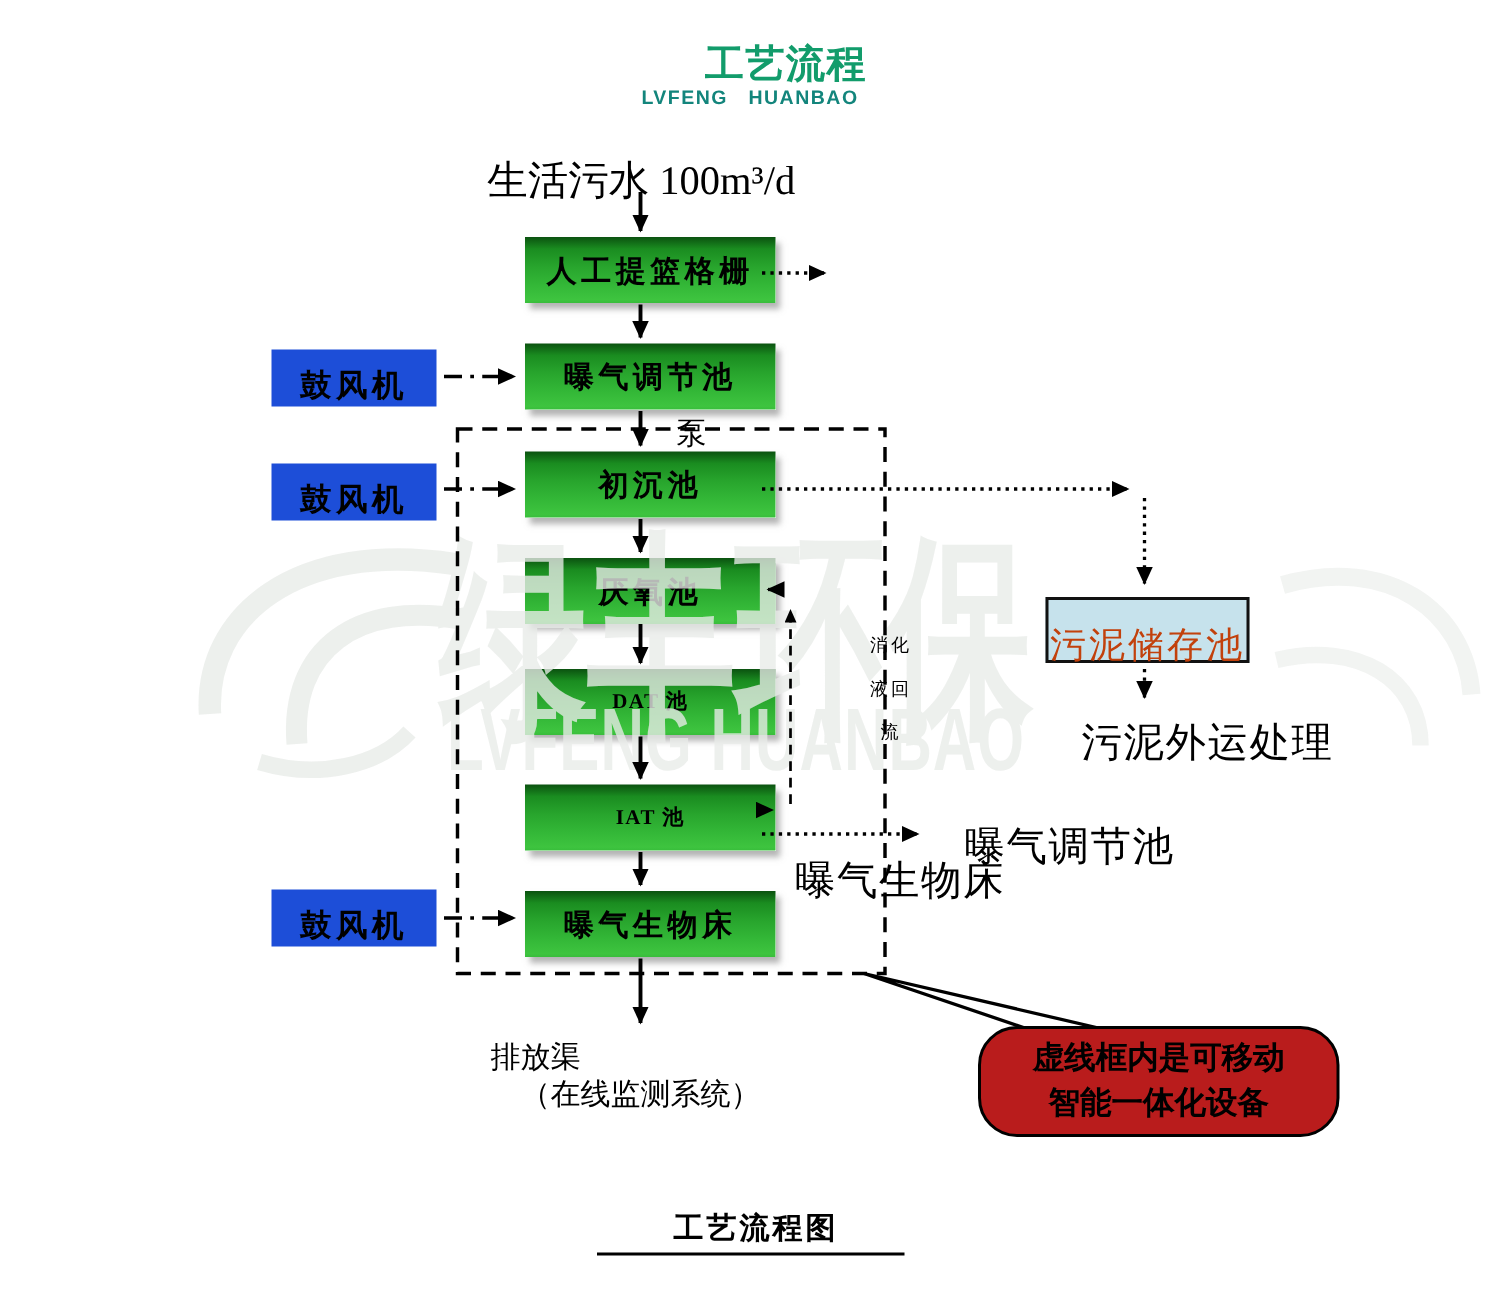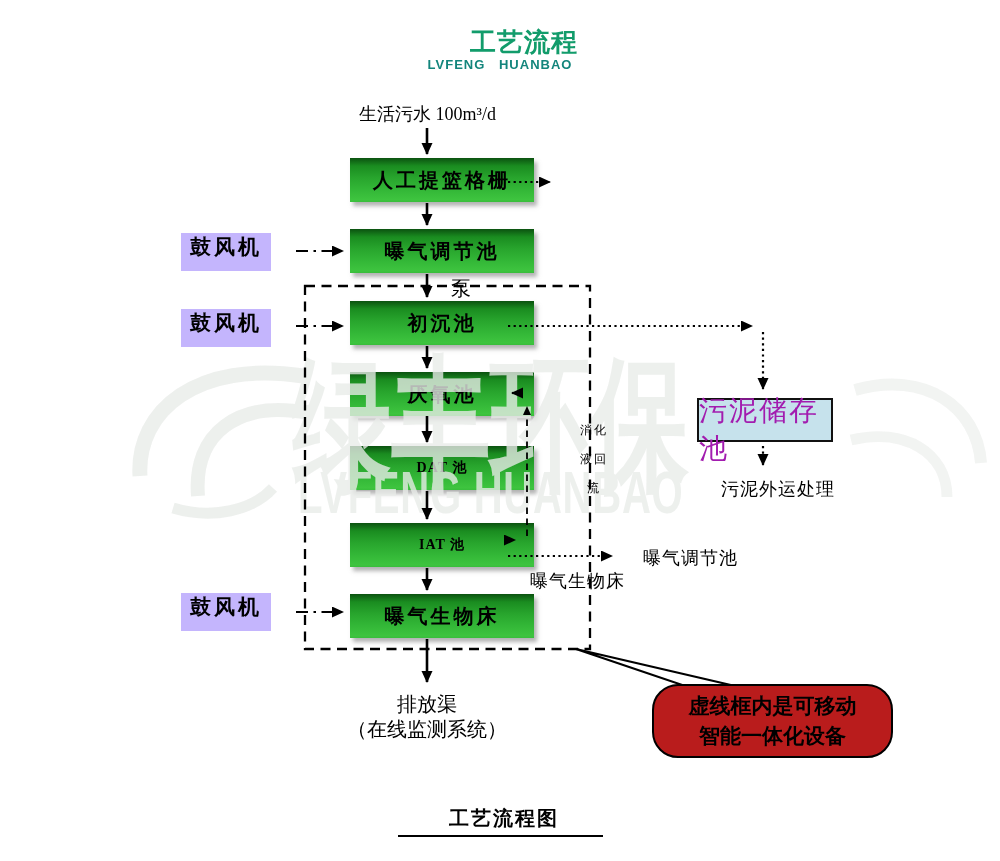--- a/index.html
+++ b/index.html
@@ -1,27 +1,27 @@
 <!DOCTYPE html>
 <html><head>
 <meta charset="utf-8">
 <style>
   html,body{margin:0;padding:0;background:#fff;}
   #page{position:relative;width:1000px;height:861px;background:#fff;font-family:"Liberation Serif",serif;overflow:hidden;}
   .abs{position:absolute;}
   .title{top:25px;left:0;width:1000px;text-align:center;font-family:"Liberation Sans",sans-serif;font-weight:bold;font-size:26px;letter-spacing:1px;color:#129c6b;z-index:5;padding-left:24px;}
   .subtitle{top:57px;left:0;width:1000px;text-align:center;font-family:"Liberation Sans",sans-serif;font-weight:bold;font-size:13px;letter-spacing:1px;word-spacing:9px;color:#13857c;z-index:5;}
-  .gbox{left:350px;width:184px;height:44px;background:linear-gradient(180deg,#0b5210 0%,#1a8c20 18%,#28a52d 45%,#33b737 72%,#3ec43f 95%,#38bd3b 100%);box-shadow:3px 4px 4px rgba(105,105,105,.5);display:flex;align-items:center;justify-content:center;z-index:3;}
+  .gbox{left:350px;width:167px;height:44px;background:linear-gradient(180deg,#0b5210 0%,#1a8c20 18%,#28a52d 45%,#33b737 72%,#3ec43f 95%,#38bd3b 100%);box-shadow:3px 4px 4px rgba(105,105,105,.5);display:flex;align-items:center;justify-content:center;z-index:3;}
   .gbox span{font-weight:bold;font-size:20px;letter-spacing:3px;color:#000;}
   .gbox.tight span{letter-spacing:1px;font-size:14px;}
-  .ybox{left:181px;width:90px;height:38px;background:#c4b5fd;display:flex;align-items:flex-start;justify-content:center;z-index:3;}
+  .ybox{left:181px;width:110px;height:38px;background:#1d4ed8;display:flex;align-items:flex-end;justify-content:center;z-index:3;}
   .ybox span{font-weight:bold;font-size:21px;letter-spacing:3px;color:#000;}
   .bluebox{left:697px;top:398px;width:136px;height:44px;background:#c6e2ec;border:2.5px solid #111;display:flex;align-items:center;justify-content:center;z-index:6;box-sizing:border-box;}
-  .bluebox span{font-size:28px;letter-spacing:2px;color:#a21caf;margin-top:20px;}
-  .lbl{font-size:18px;color:#000;z-index:5;white-space:nowrap;}
+  .bluebox span{font-size:24px;letter-spacing:2px;color:#c2410c;margin-top:20px;}
+  .lbl{font-size:27px;color:#000;z-index:5;white-space:nowrap;}
   .digest{left:527px;top:416px;width:46px;text-align:center;font-size:12px;line-height:29px;letter-spacing:2px;z-index:5;color:#000;margin-left:44px;}
   .bubble{left:652px;top:684px;width:241px;height:74px;background:#b91c1c;border:2.5px solid #000;border-radius:26px;z-index:6;display:flex;flex-direction:column;align-items:center;justify-content:center;font-family:"Liberation Sans",sans-serif;font-weight:bold;font-size:21px;line-height:1.45;color:#000;box-sizing:border-box;}
   .caption{left:404px;top:805px;width:200px;text-align:center;font-family:"Liberation Sans",sans-serif;font-weight:bold;font-size:20px;letter-spacing:2px;color:#000;z-index:5;}
   .wm-layer{position:absolute;left:0;top:0;width:1000px;height:861px;opacity:0.78;z-index:4;pointer-events:none;}
   .wm-cn{left:292px;top:352px;font-size:146px;line-height:1;font-weight:bold;font-family:"Liberation Sans",sans-serif;color:#e9ece9;transform:scaleX(.68);transform-origin:left top;white-space:nowrap;}
   .wm-en{left:298px;top:464px;font-size:59px;line-height:1;font-weight:bold;font-family:"Liberation Sans",sans-serif;color:#e9ece9;transform:scaleX(.68);transform-origin:left top;white-space:nowrap;letter-spacing:1px;}
   svg.layer{position:absolute;left:0;top:0;z-index:5;}
 </style>
 </head>
 <body>
@@ -88,21 +88,21 @@
 
   <div class="abs lbl" style="left:451px;top:275px;font-size:20px;">泵</div>
   <div class="abs lbl" style="left:721px;top:477px;letter-spacing:1px;">污泥外运处理</div>
   <div class="abs digest">
     <div>消化</div>
     <div>液回</div>
     <div>流</div>
   </div>
   <div class="abs lbl" style="left:643px;top:546px;letter-spacing:1px;">曝气调节池</div>
   <div class="abs lbl" style="left:530px;top:569px;letter-spacing:1px;">曝气生物床</div>
-  <div class="abs lbl" style="left:327px;top:691px;width:200px;text-align:center;font-size:20px;">排放渠</div>
+  <div class="abs lbl" style="left:327px;top:691px;width:200px;font-size:20px;">排放渠</div>
   <div class="abs lbl" style="left:327px;top:716px;width:200px;text-align:center;font-size:20px;">（在线监测系统）</div>
 
   <div class="abs bubble">
     <div>虚线框内是可移动</div>
     <div>智能一体化设备</div>
   </div>
 
   <div class="abs caption">工艺流程图</div>
 
   <svg class="layer" width="1000" height="861" viewBox="0 0 1000 861">

